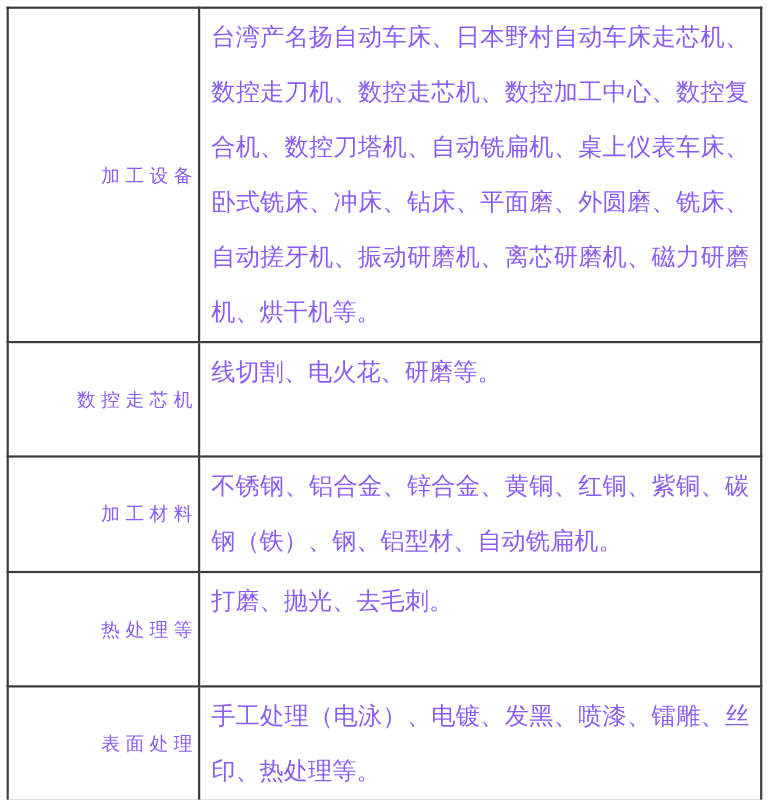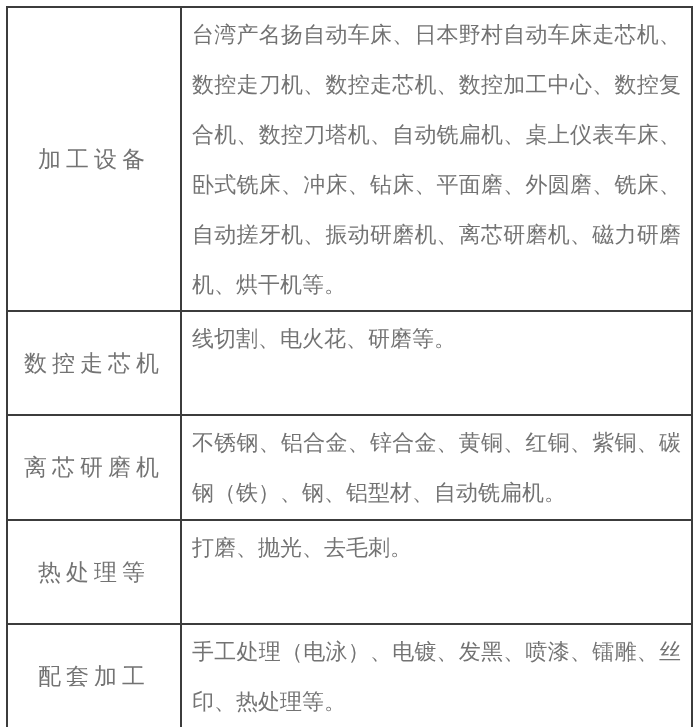--- a/index.html
+++ b/index.html
@@ -23,29 +23,29 @@
     top: 6px;
     width: 687px;
     height: 713px;
     border-collapse: collapse;
     table-layout: fixed;
     background: #ffffff;
   }
   table.spec-table th,
   table.spec-table td {
     border: 2px solid #3c3c3c;
-    color: #737373;
+    color: #8b5cf6;
     background: #ffffff;
   }
   table.spec-table th {
     width: 172px;
     font-weight: normal;
-    font-size: 23px;
+    font-size: 17px;
     letter-spacing: 5px;
-    text-align: center;
+    text-align: right;
     vertical-align: middle;
     padding: 0;
   }
   table.spec-table td {
     font-size: 22px;
     line-height: 50px;
     text-align: justify;
     text-justify: inter-ideograph;
     vertical-align: top;
     padding: 2px 10px 0 10px;
@@ -64,26 +64,26 @@
     <tbody>
       <tr class="row-1">
         <th>加工设备</th>
         <td>台湾产名扬自动车床、日本野村自动车床走芯机、数控走刀机、数控走芯机、数控加工中心、数控复合机、数控刀塔机、自动铣扁机、桌上仪表车床、卧式铣床、冲床、钻床、平面磨、外圆磨、铣床、自动搓牙机、振动研磨机、离芯研磨机、磁力研磨机、烘干机等。</td>
       </tr>
       <tr class="row-2">
         <th>数控走芯机</th>
         <td>线切割、电火花、研磨等。</td>
       </tr>
       <tr class="row-3">
-        <th>离芯研磨机</th>
+        <th>加工材料</th>
         <td>不锈钢、铝合金、锌合金、黄铜、红铜、紫铜、碳钢（铁）、钢、铝型材、自动铣扁机。</td>
       </tr>
       <tr class="row-4">
         <th>热处理等</th>
         <td>打磨、抛光、去毛刺。</td>
       </tr>
       <tr class="row-5">
-        <th>配套加工</th>
+        <th>表面处理</th>
         <td>手工处理（电泳）、电镀、发黑、喷漆、镭雕、丝印、热处理等。</td>
       </tr>
     </tbody>
   </table>
 </div>
 
 </body></html>

